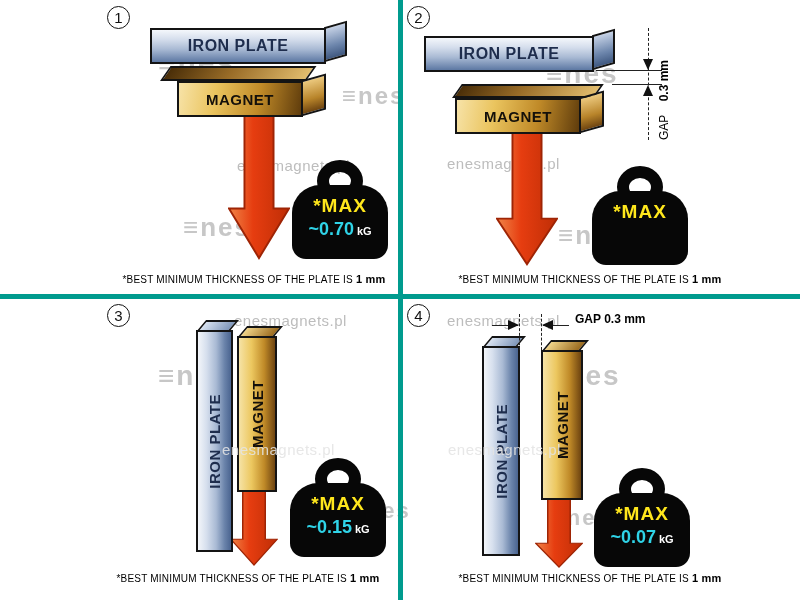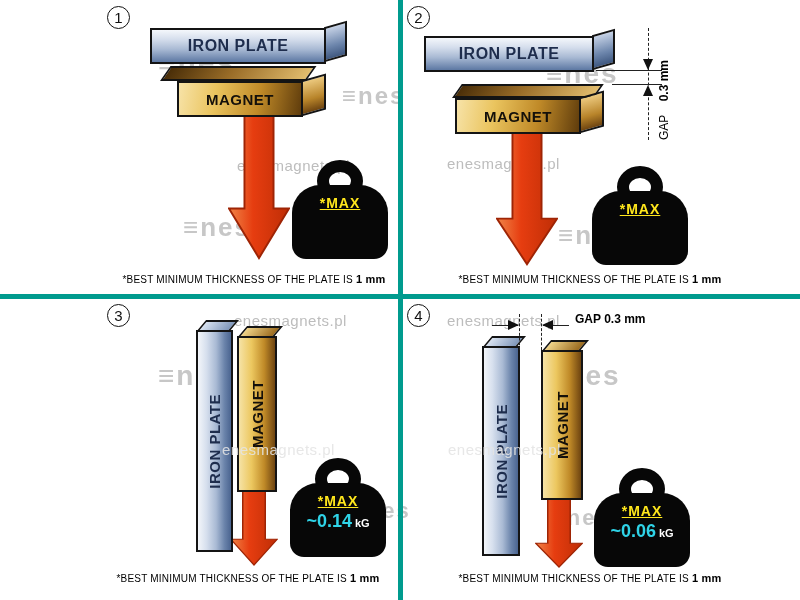--- a/index.html
+++ b/index.html
@@ -55,21 +55,21 @@
 
   
   .arrow { position:absolute; }
 
   
   .kettle { position:absolute; width:96px; text-align:center; }
   .k-handle { width:46px; height:42px; border:12px solid #070707; border-radius:50%;
     margin:0 auto -17px auto; }
   .k-body { position:relative; width:96px; height:74px; background:#070707;
     border-radius:28px 28px 14px 14px; padding-top:10px; }
-  .k-max { color:#ffe71c; font-weight:bold; font-size:14px; letter-spacing:1px;text-decoration:underline; }
+  .k-max { color:#ffe71c; font-weight:bold; font-size:19px; letter-spacing:1px; }
   .k-val { color:#2fd4e8; font-weight:bold; font-size:18px; margin-top:2px; }
   .k-unit { color:#ffffff; font-size:11px; font-weight:bold; margin-left:3px; }
 
   
   .caption { position:absolute; text-align:center; font-size:10px; color:#000; letter-spacing:0.2px; }
   .caption b { font-size:11px; }
 
   
   .dim-vdash { position:absolute; border-left:1.5px dashed #222; }
   .dim-hline { position:absolute; border-top:1.5px solid #222; }
@@ -115,20 +115,21 @@
   <div class="magnet-top" style="left:160px;top:66px;width:146px;height:15px;"></div>
   <div class="magnet-front" style="left:177px;top:81px;width:126px;height:36px;">
     <span>MAGNET</span>
     <div class="cap-gold"></div>
   </div>
 
   <div class="kettle" style="left:292px;top:160px;">
     <div class="k-handle"></div>
     <div class="k-body">
       <div class="k-max">*MAX</div>
+      <div class="k-val"><span>~0.70</span><span class="k-unit">kG</span></div>
     </div>
   </div>
 
   <div class="circle-num" style="left:107px;top:6px;">1</div>
   <div class="caption" style="left:118px;top:273px;width:272px;">
     <span>*BEST MINIMUM THICKNESS OF THE PLATE IS</span>
     <b>1 mm</b>
   </div>
 
   <div class="wm-logo" style="left:546px;top:58px;font-size:28px;">≡nes</div>
@@ -188,21 +189,21 @@
     <div class="cap-top gold"></div>
     <span class="vlabel gold">MAGNET</span>
   </div>
 
   <div class="wm-site wm-over" style="left:222px;top:441px;">enesmagnets.pl</div>
 
   <div class="kettle" style="left:290px;top:458px;">
     <div class="k-handle"></div>
     <div class="k-body">
       <div class="k-max">*MAX</div>
-      <div class="k-val"><span>~0.14</span><span class="k-unit">kG</span></div>
+      <div class="k-val"><span>~0.15</span><span class="k-unit">kG</span></div>
     </div>
   </div>
 
   <div class="circle-num" style="left:107px;top:304px;">3</div>
   <div class="caption" style="left:102px;top:572px;width:292px;">
     <span>*BEST MINIMUM THICKNESS OF THE PLATE IS</span>
     <b>1 mm</b>
   </div>
 
   <div class="wm-site" style="left:447px;top:312px;">enesmagnets.pl</div>
@@ -232,21 +233,21 @@
     <span>GAP</span>
     <b>0.3 mm</b>
   </div>
 
   <div class="wm-site wm-over" style="left:448px;top:441px;">enesmagnets.pl</div>
 
   <div class="kettle" style="left:594px;top:468px;">
     <div class="k-handle"></div>
     <div class="k-body">
       <div class="k-max">*MAX</div>
-      <div class="k-val"><span>~0.06</span><span class="k-unit">kG</span></div>
+      <div class="k-val"><span>~0.07</span><span class="k-unit">kG</span></div>
     </div>
   </div>
 
   <div class="circle-num" style="left:407px;top:304px;">4</div>
   <div class="caption" style="left:424px;top:572px;width:332px;">
     <span>*BEST MINIMUM THICKNESS OF THE PLATE IS</span>
     <b>1 mm</b>
   </div>
 
   <div class="divider-v"></div>

